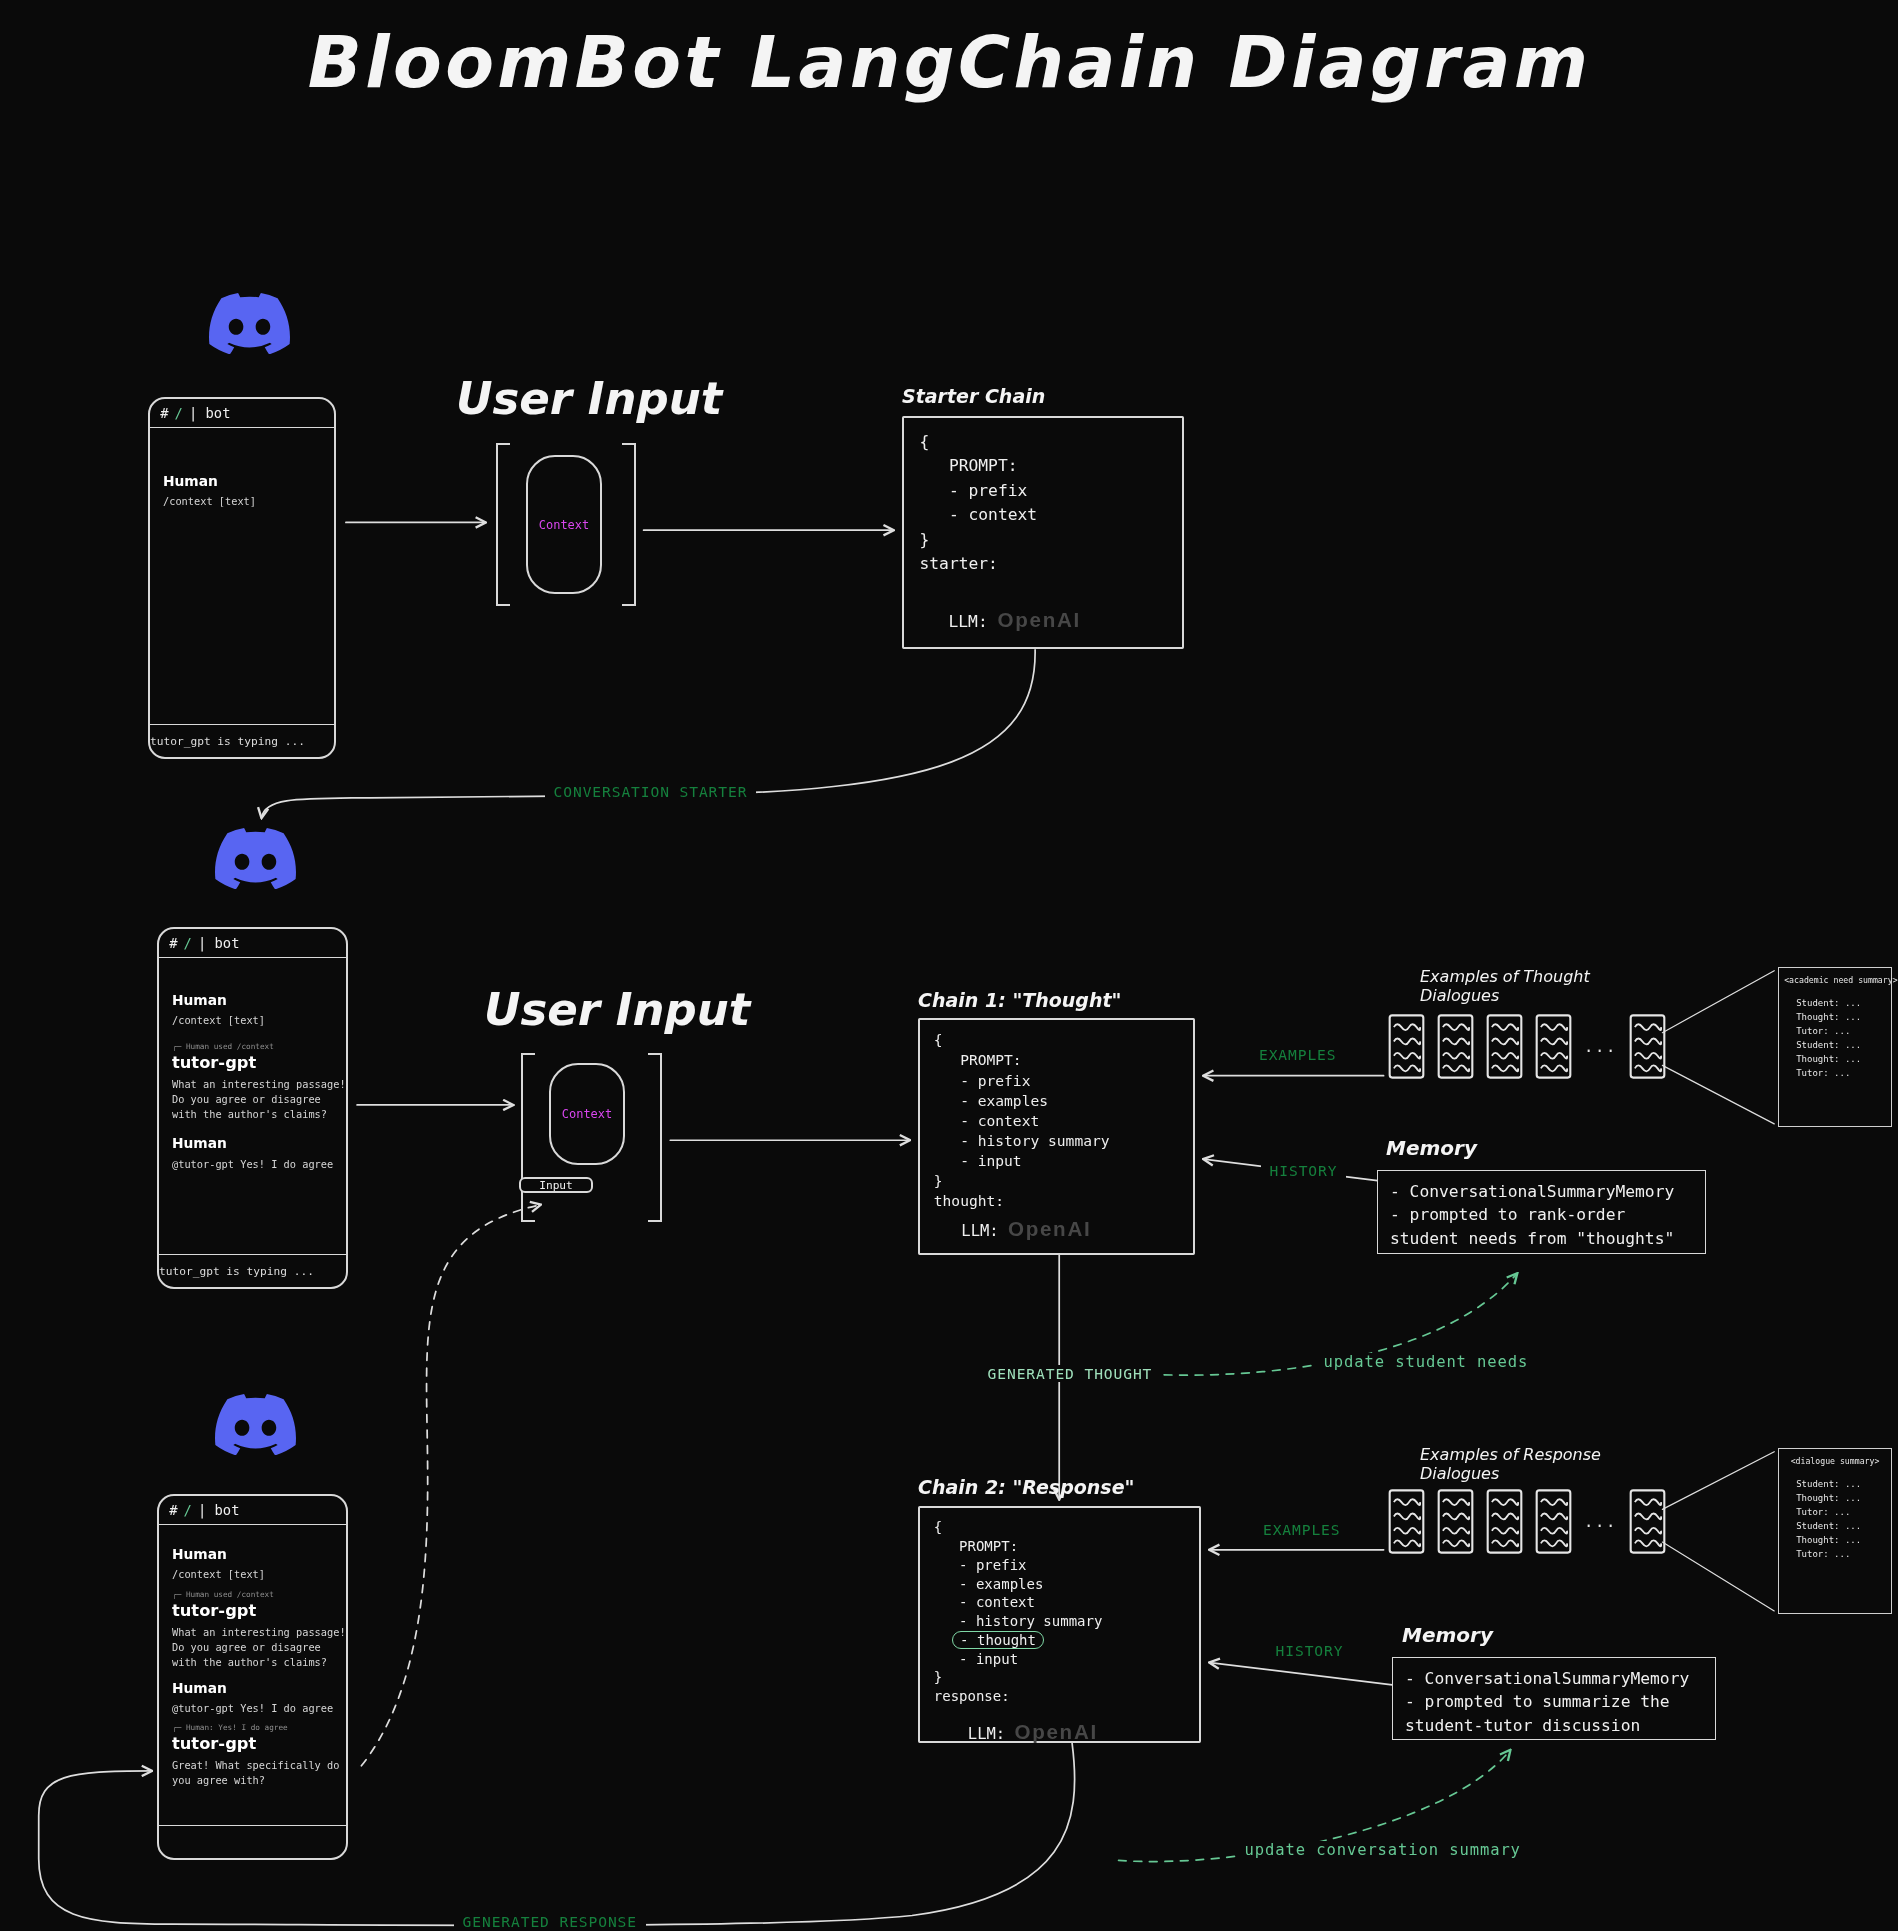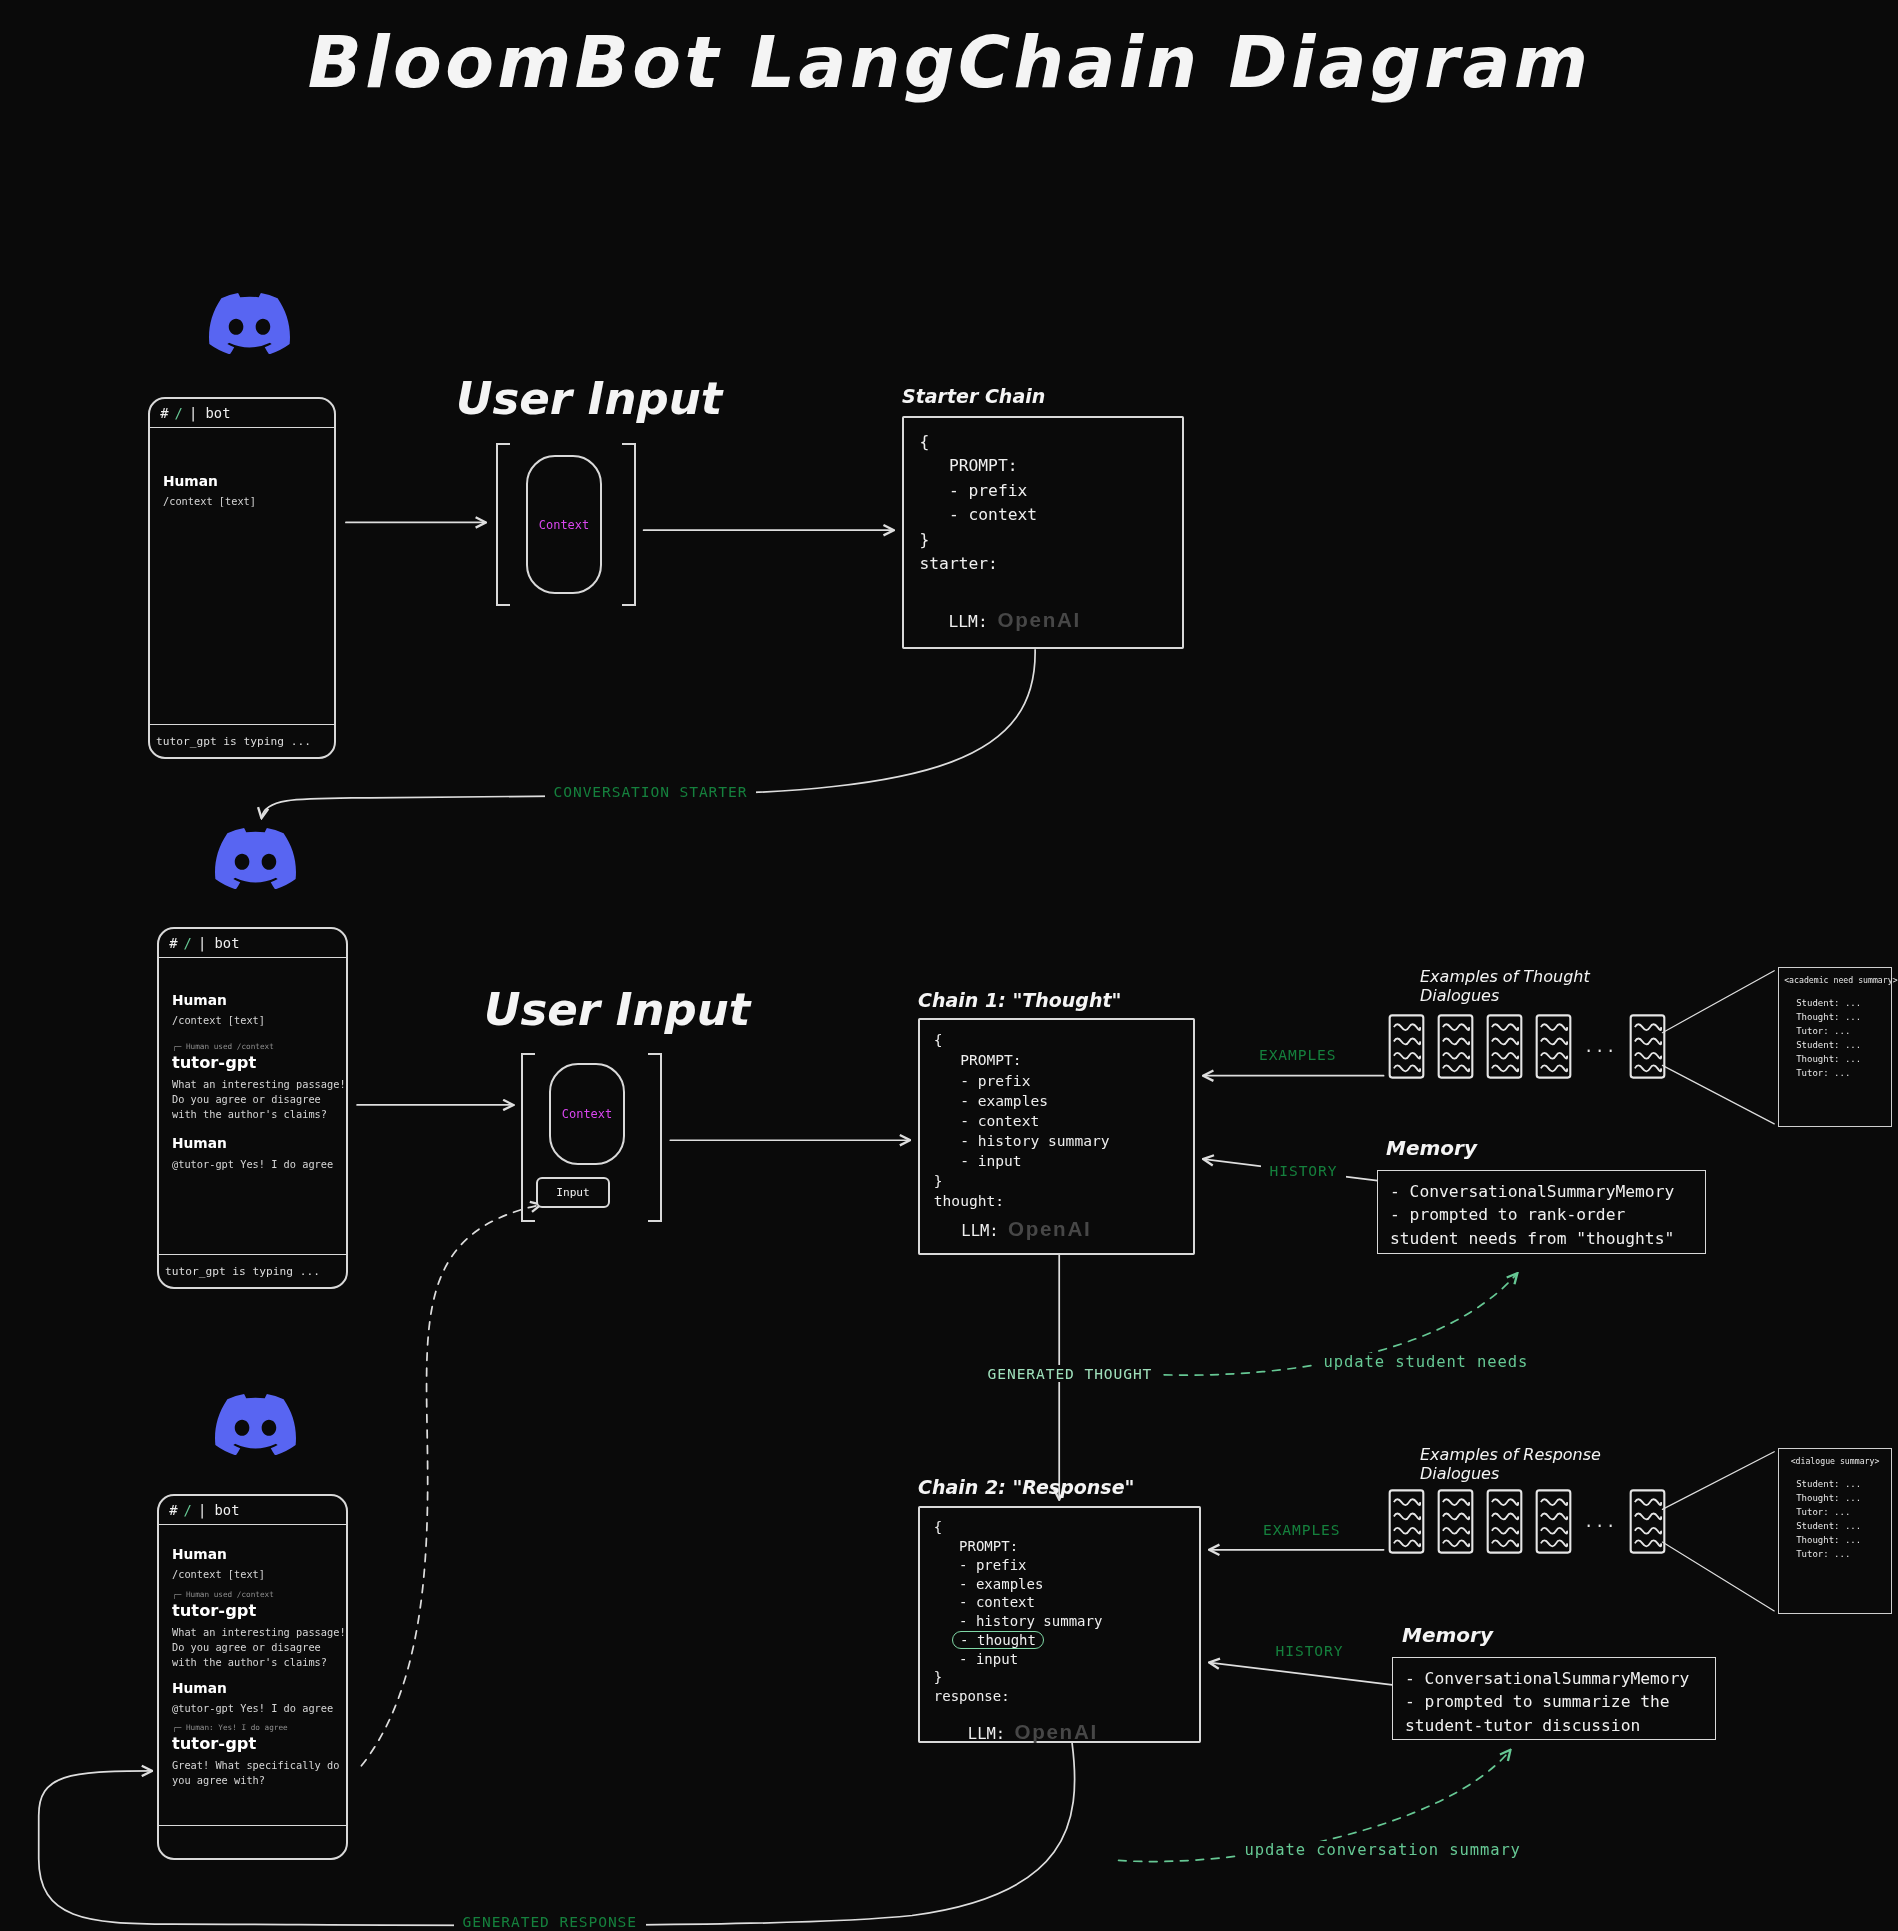--- a/index.html
+++ b/index.html
@@ -18,21 +18,21 @@
   .code{font-family:"DejaVu Sans Mono",monospace;white-space:pre;color:#efefef}
   .llm-line{font-family:"DejaVu Sans Mono",monospace;font-size:16.3px;color:#efefef}
   .brand{color:#474747;font-weight:700;font-family:"Liberation Sans",sans-serif;
          filter:blur(0.6px);letter-spacing:1.7px;font-size:20.6px}
   .oval{border:1.7px solid #7fd8a6;border-radius:860px;padding:0 6.9px;margin-left:-6.9px}
   .phone{position:absolute;border:2.2px solid #d9d9d9;border-radius:17px;background:#0a0a0a;z-index:2}
   .phead{display:flex;gap:6px;align-items:center;padding:6px 10.3px;border-bottom:1.7px solid #d9d9d9;
          font-family:"DejaVu Sans Mono",monospace;font-size:13.8px;color:#f0f0f0}
   .pbody{padding:8.6px 13px}
   .pfoot{position:absolute;left:0;right:0;bottom:0;height:33px;border-top:1.7px solid #d9d9d9;
-         display:flex;align-items:center;padding:0 6px;font-family:"DejaVu Sans Mono",monospace;
+         display:flex;align-items:center;padding:0 0;font-family:"DejaVu Sans Mono",monospace;
          font-size:11.2px;color:#ddd;border-radius:0 0 13.8px 13.8px}
   .author{font-weight:700;font-size:13.8px;color:#fff}
   .author.big{font-size:16.3px}
   .msg{font-family:"DejaVu Sans Mono",monospace;font-size:10.3px;color:#d6d6d6;white-space:pre;
        margin-top:5.2px;line-height:1.45}
   .replyref{font-size:7.7px;color:#8f8f8f;font-family:"DejaVu Sans Mono",monospace;white-space:nowrap;
             overflow:hidden;margin-top:13.8px}
   .brk{position:absolute;z-index:2}
   .brk.l{border:2.2px solid #d9d9d9;border-right:none;width:13.8px}
   .brk.r{border:2.2px solid #d9d9d9;border-left:none;width:13.8px}
@@ -174,21 +174,21 @@
 <div class="brk r" style="left:622px;top:443px;height:163px"></div>
 <div class="ctx" style="left:526px;top:455px;width:76px;height:139px">
   <span>Context</span>
 </div>
 
 <div class="brk l" style="left:521px;top:1053px;height:169px"></div>
 <div class="brk r" style="left:648px;top:1053px;height:169px"></div>
 <div class="ctx" style="left:549px;top:1063px;width:76px;height:102px">
   <span>Context</span>
 </div>
-<div class="inputbox" style="left:536px;top:1177px;width:74px;height:31px">
+<div class="inputbox" style="left:519px;top:1177px;width:74px;height:16px">
   <span>Input</span>
 </div>
 
 <div class="abs hand chain-title" style="left:902px;top:385px">Starter Chain</div>
 <div class="box" style="left:902px;top:416px;width:282px;height:233px;padding:12px 15.5px">
   <div class="code" style="font-size:16.3px;line-height:1.5">{
    PROMPT:
    - prefix
    - context
 }

